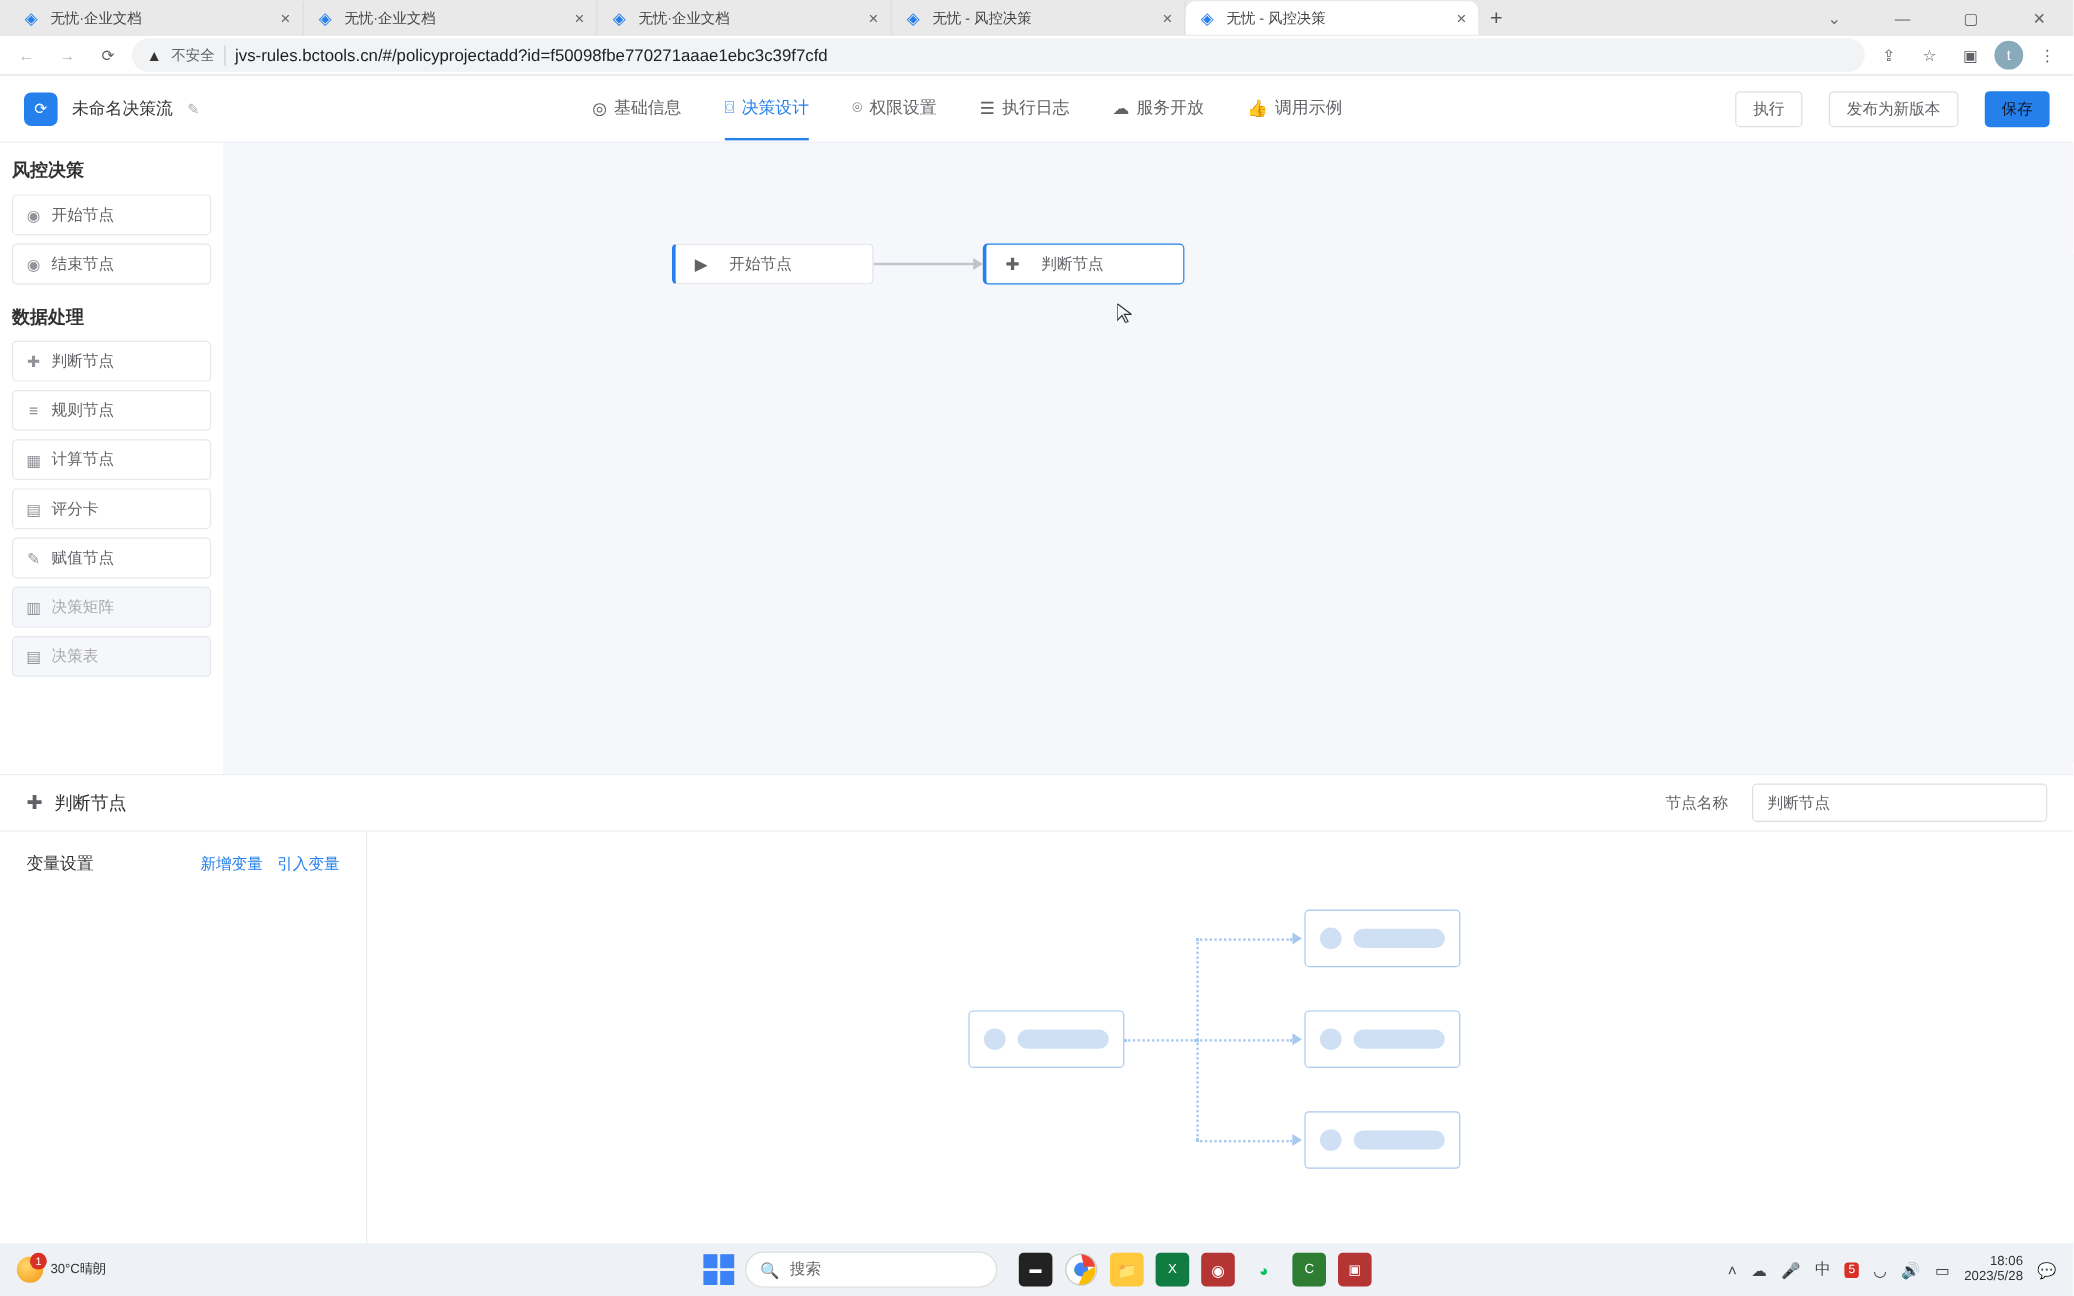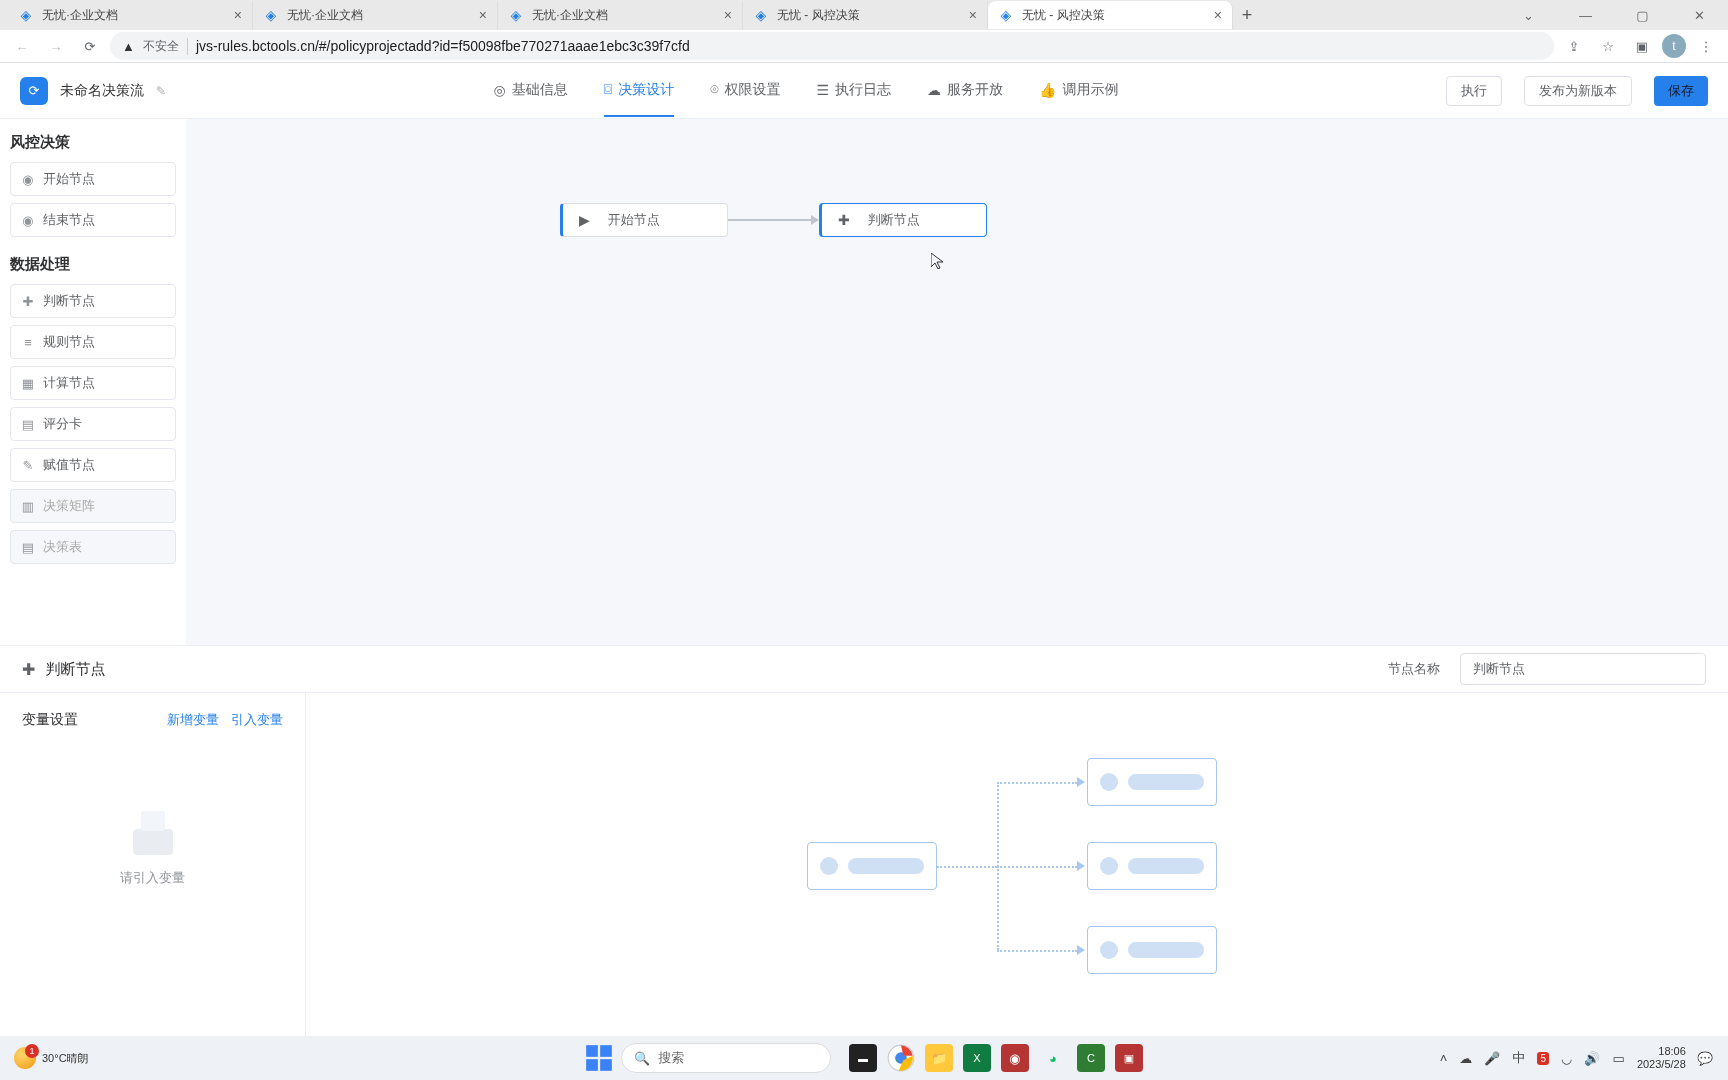--- a/index.html
+++ b/index.html
@@ -281,24 +281,20 @@
         <input class="bh-input" value="判断节点" style="">
       </div>
       <div class="bottom-body">
         <div class="var-panel">
           <div class="var-head">
             <span class="var-title">变量设置</span>
             <div class="var-links">
               <span class="link">新增变量</span>
               <span class="link">引入变量</span>
             </div>
-          </div>
-          <div class="var-empty">
-            <div class="empty-box"></div>
-            <span>请引入变量</span>
           </div>
         </div>
         <div class="schematic">
           <div class="sch-wrap">
             <div class="sknode s1">
                 <div class="skcircle"></div>
                 <div class="skbar"></div>
               </div>
             <div class="sknode s2">
                 <div class="skcircle"></div>

